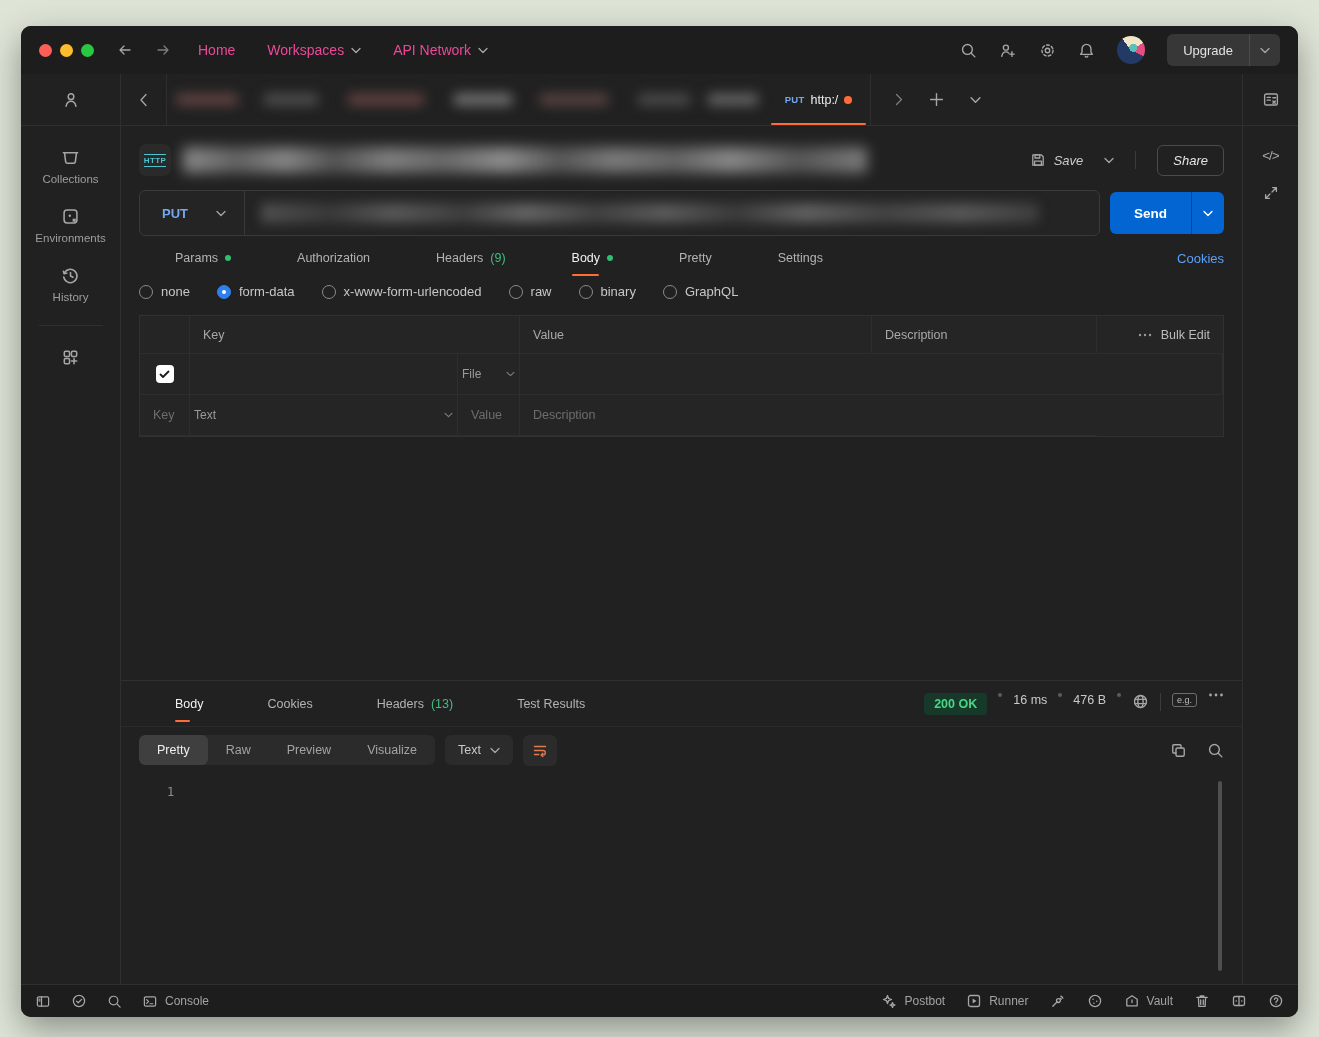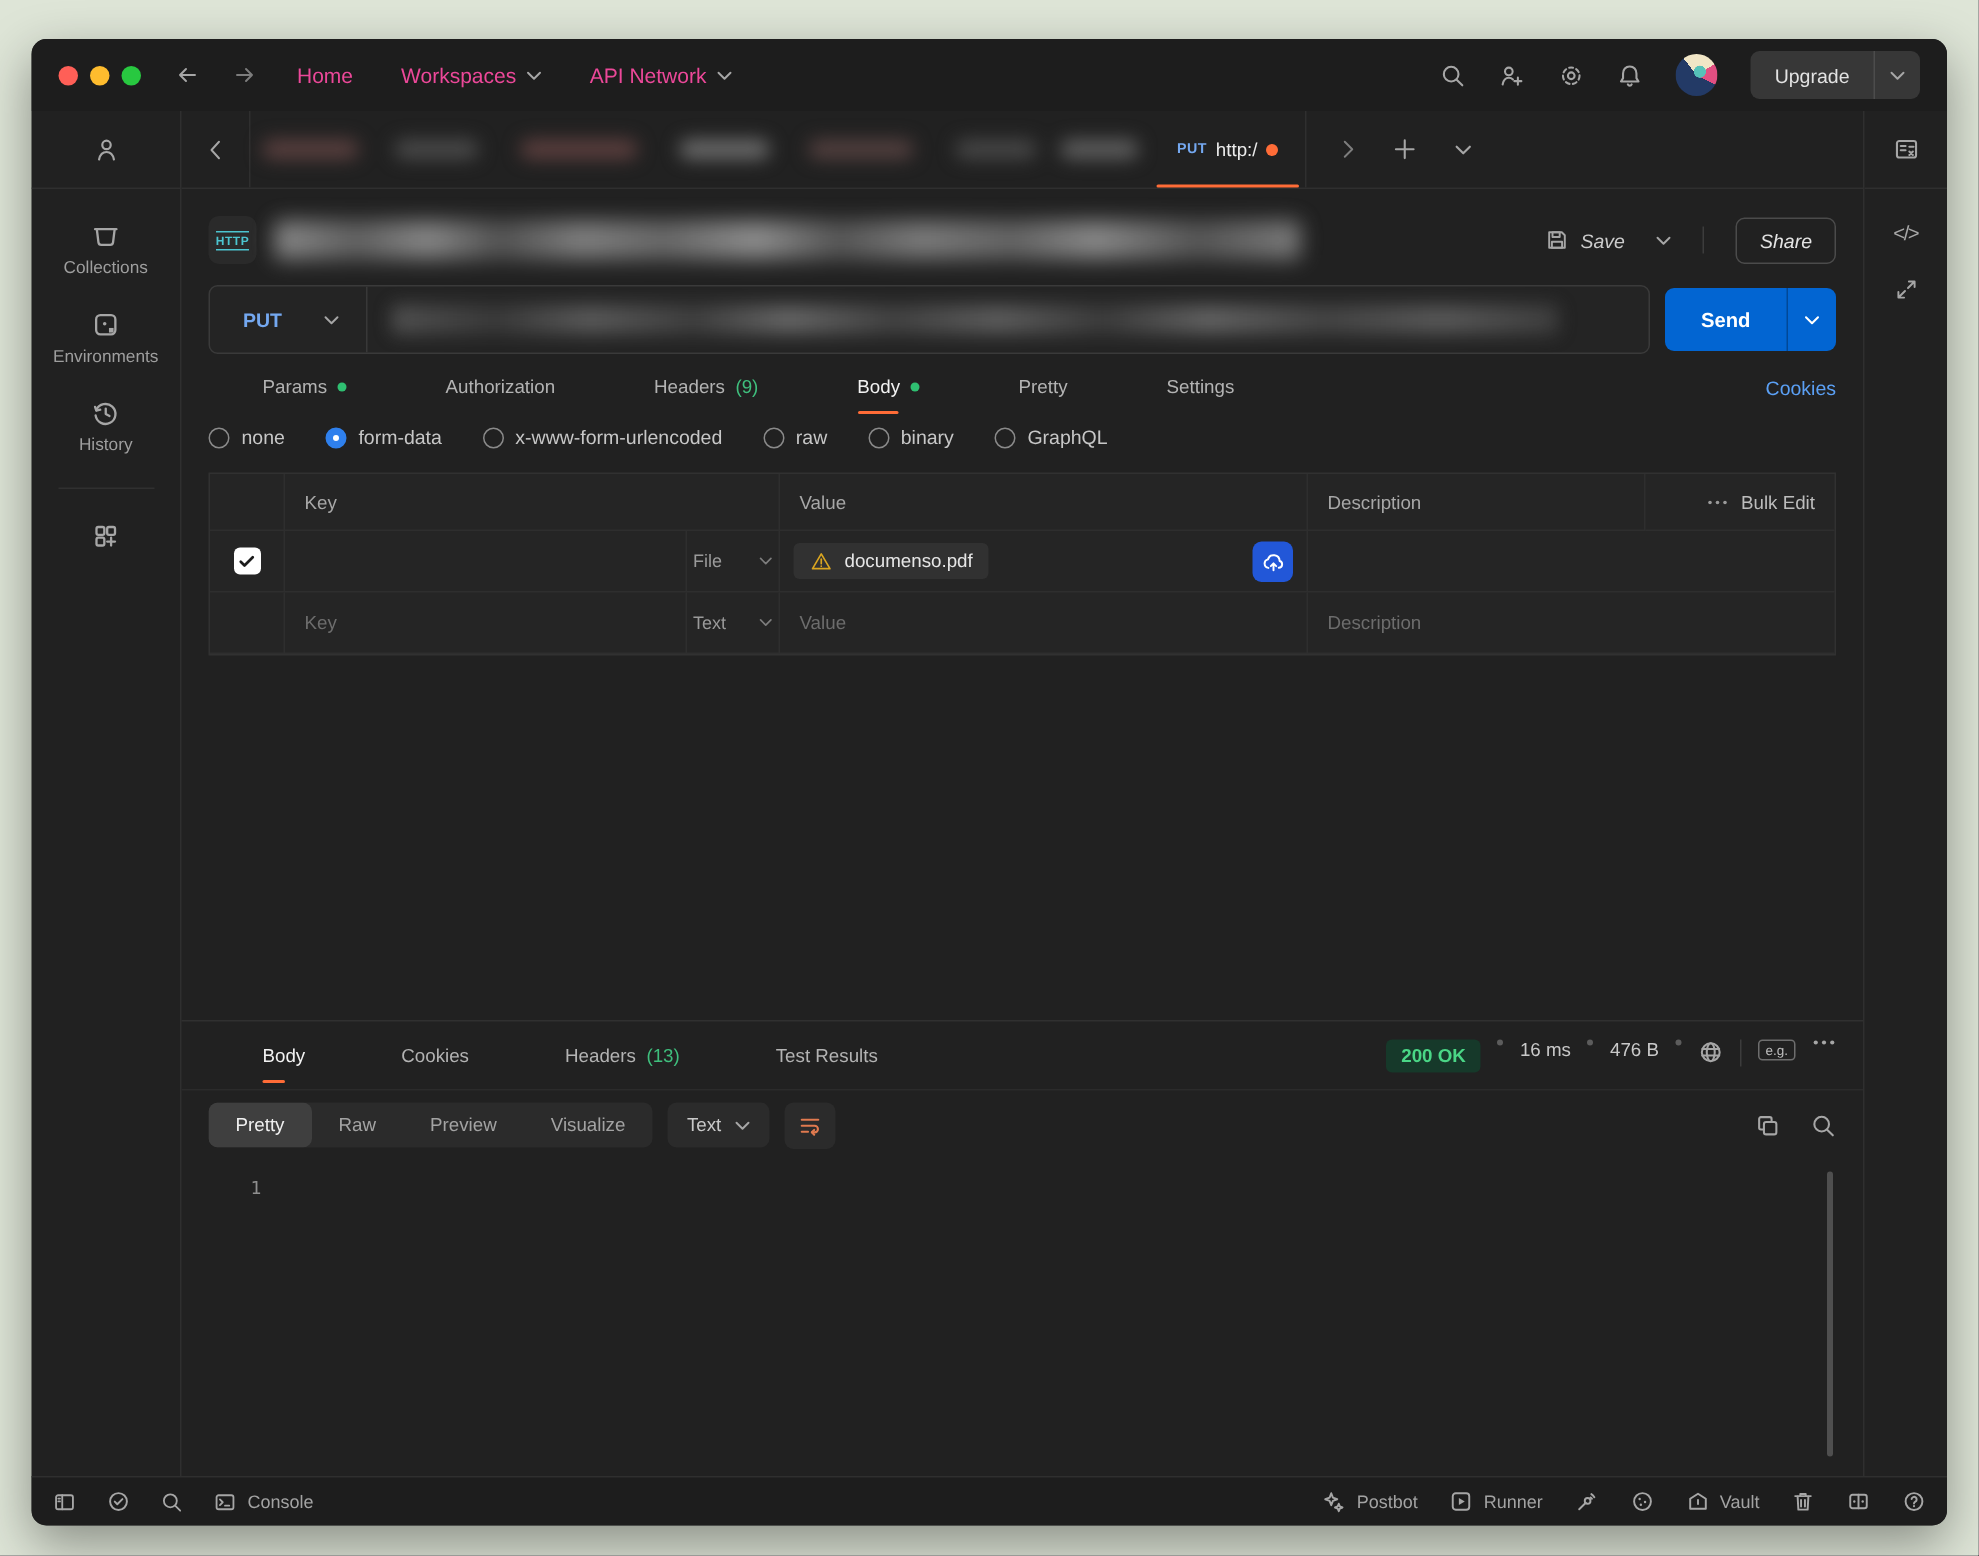--- a/index.html
+++ b/index.html
@@ -427,36 +427,20 @@
                     <polyline points="1.5 4.5 4 7 9.5 1.5"></polyline>
                   </svg>
                 </span>
           </div>
           <div class="fcell row-h"></div>
           <div class="fcell row-h type-cell">
             <span>File</span>
             <svg class="ic ic-dim" width="9" height="6" viewBox="0 0 10 7">
                   <polyline points="1 1.5 5 5.5 9 1.5"></polyline>
                 </svg>
-          </div>
-          <div class="fcell row-h value-cell">
-            <span class="file-chip">
-              <svg width="15" height="14" viewBox="0 0 16 15" style="stroke:#d9a521;fill:none;stroke-width:1.2;stroke-linecap:round;stroke-linejoin:round;">
-                    <path d="M8 2.4 14.2 13H1.8z"></path>
-                    <line x1="8" y1="6.2" x2="8" y2="9.4"></line>
-                    <circle cx="8" cy="11.2" r=".6" fill="#d9a521" stroke="none"></circle>
-                  </svg>
-              <span>documenso.pdf</span>
-            </span>
-            <span class="upload-btn">
-              <svg width="16" height="15" viewBox="0 0 16 15" style="stroke:#fff;fill:none;stroke-width:1.3;stroke-linecap:round;stroke-linejoin:round;">
-                    <path d="M4.6 11.6a2.9 2.9 0 0 1-.3-5.7A4 4 0 0 1 12.1 7a2.3 2.3 0 0 1-.6 4.5"></path>
-                    <path d="M8 13.2V8.8M6.2 10.4 8 8.6l1.8 1.8"></path>
-                  </svg>
-            </span>
           </div>
           <div class="fcell row-h nor span2"></div>
 
           <div class="fcell row-h"></div>
           <div class="fcell row-h">
                 <span class="ph">Key</span>
               </div>
           <div class="fcell row-h type-cell">
             <span>Text</span>
             <svg class="ic ic-dim" width="9" height="6" viewBox="0 0 10 7">

